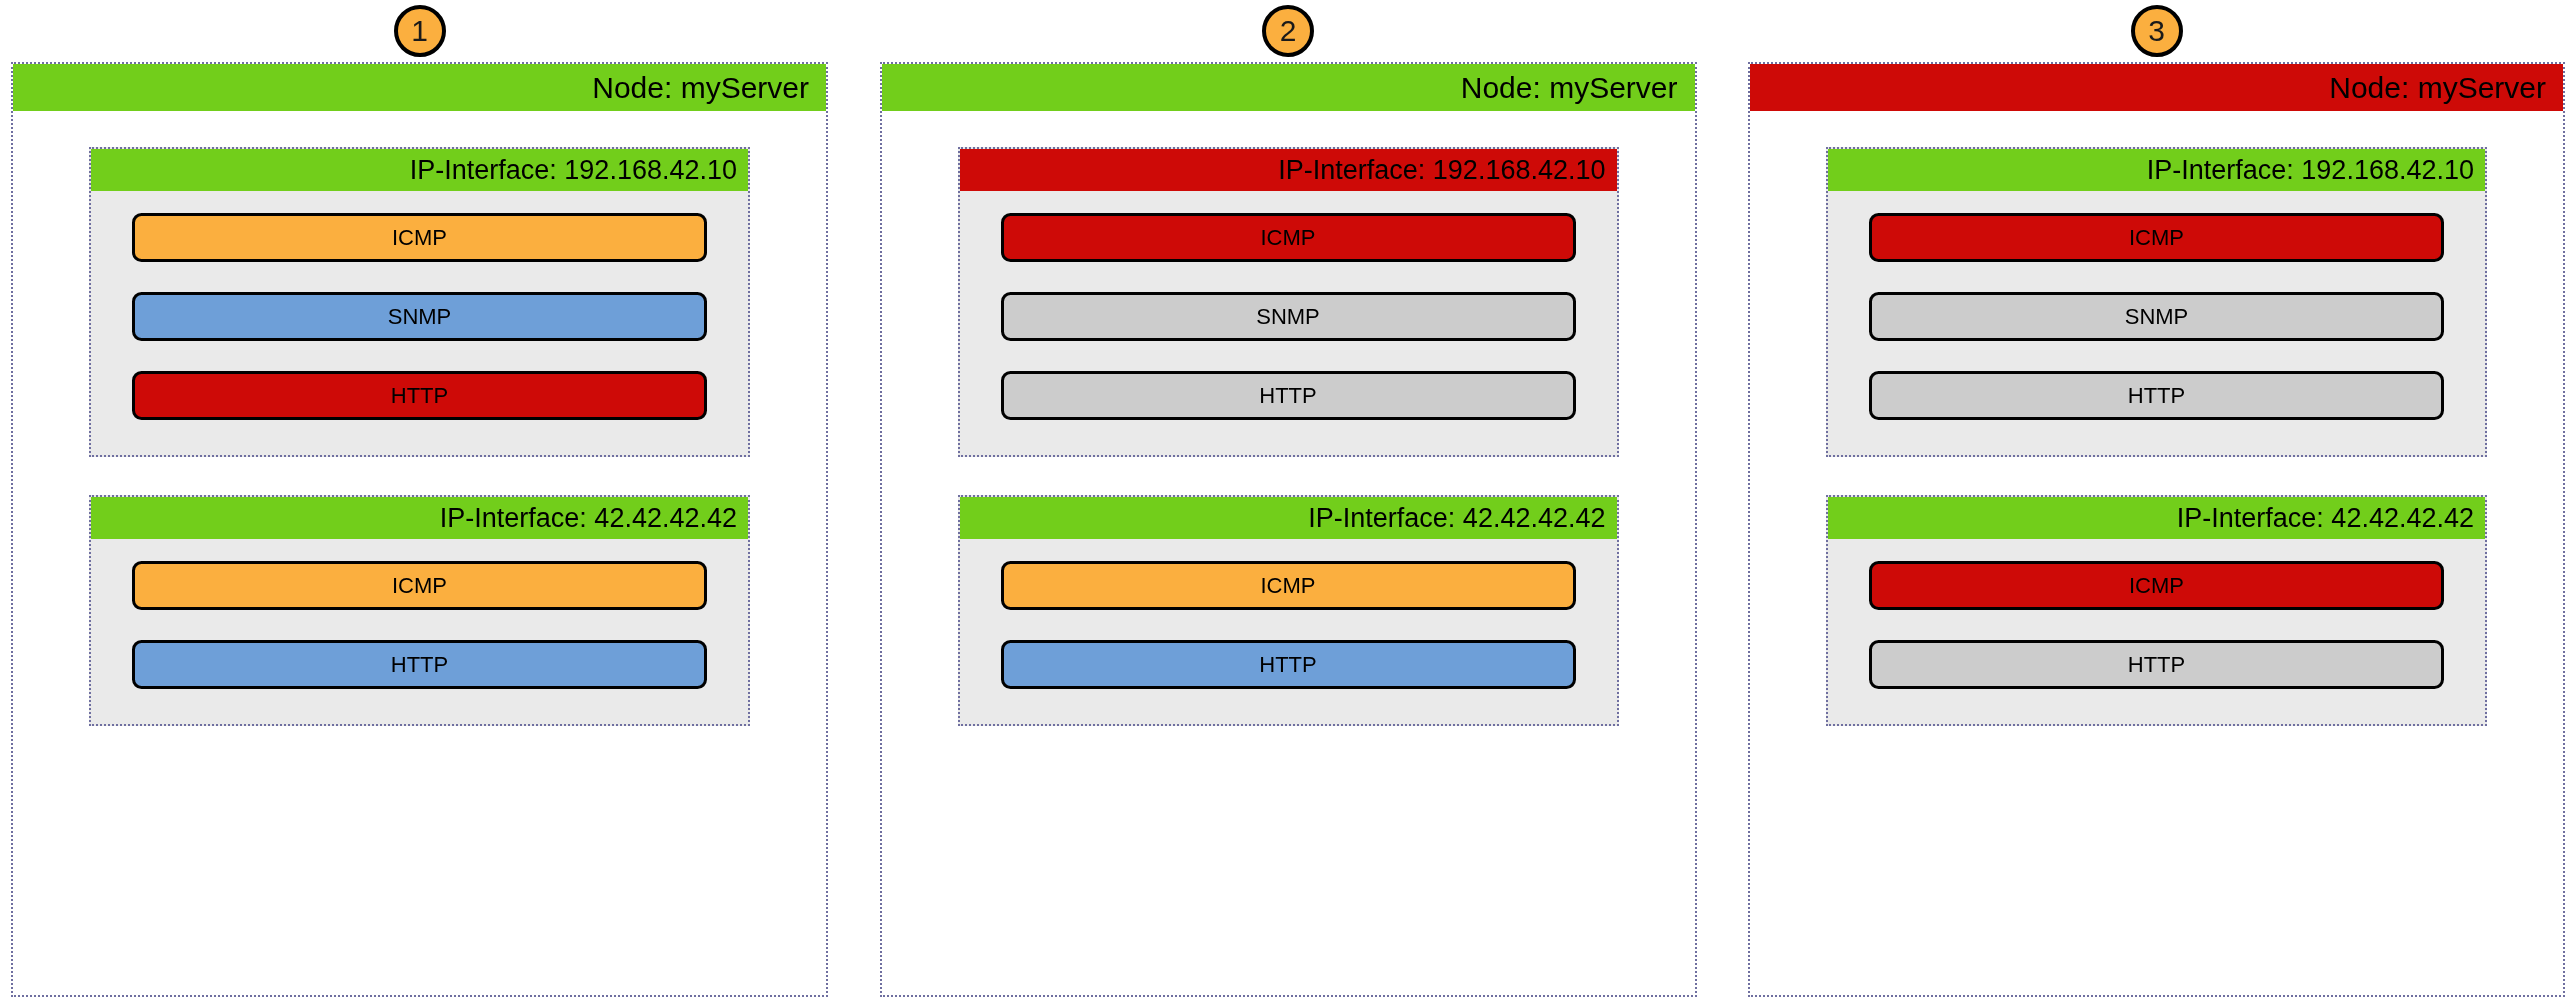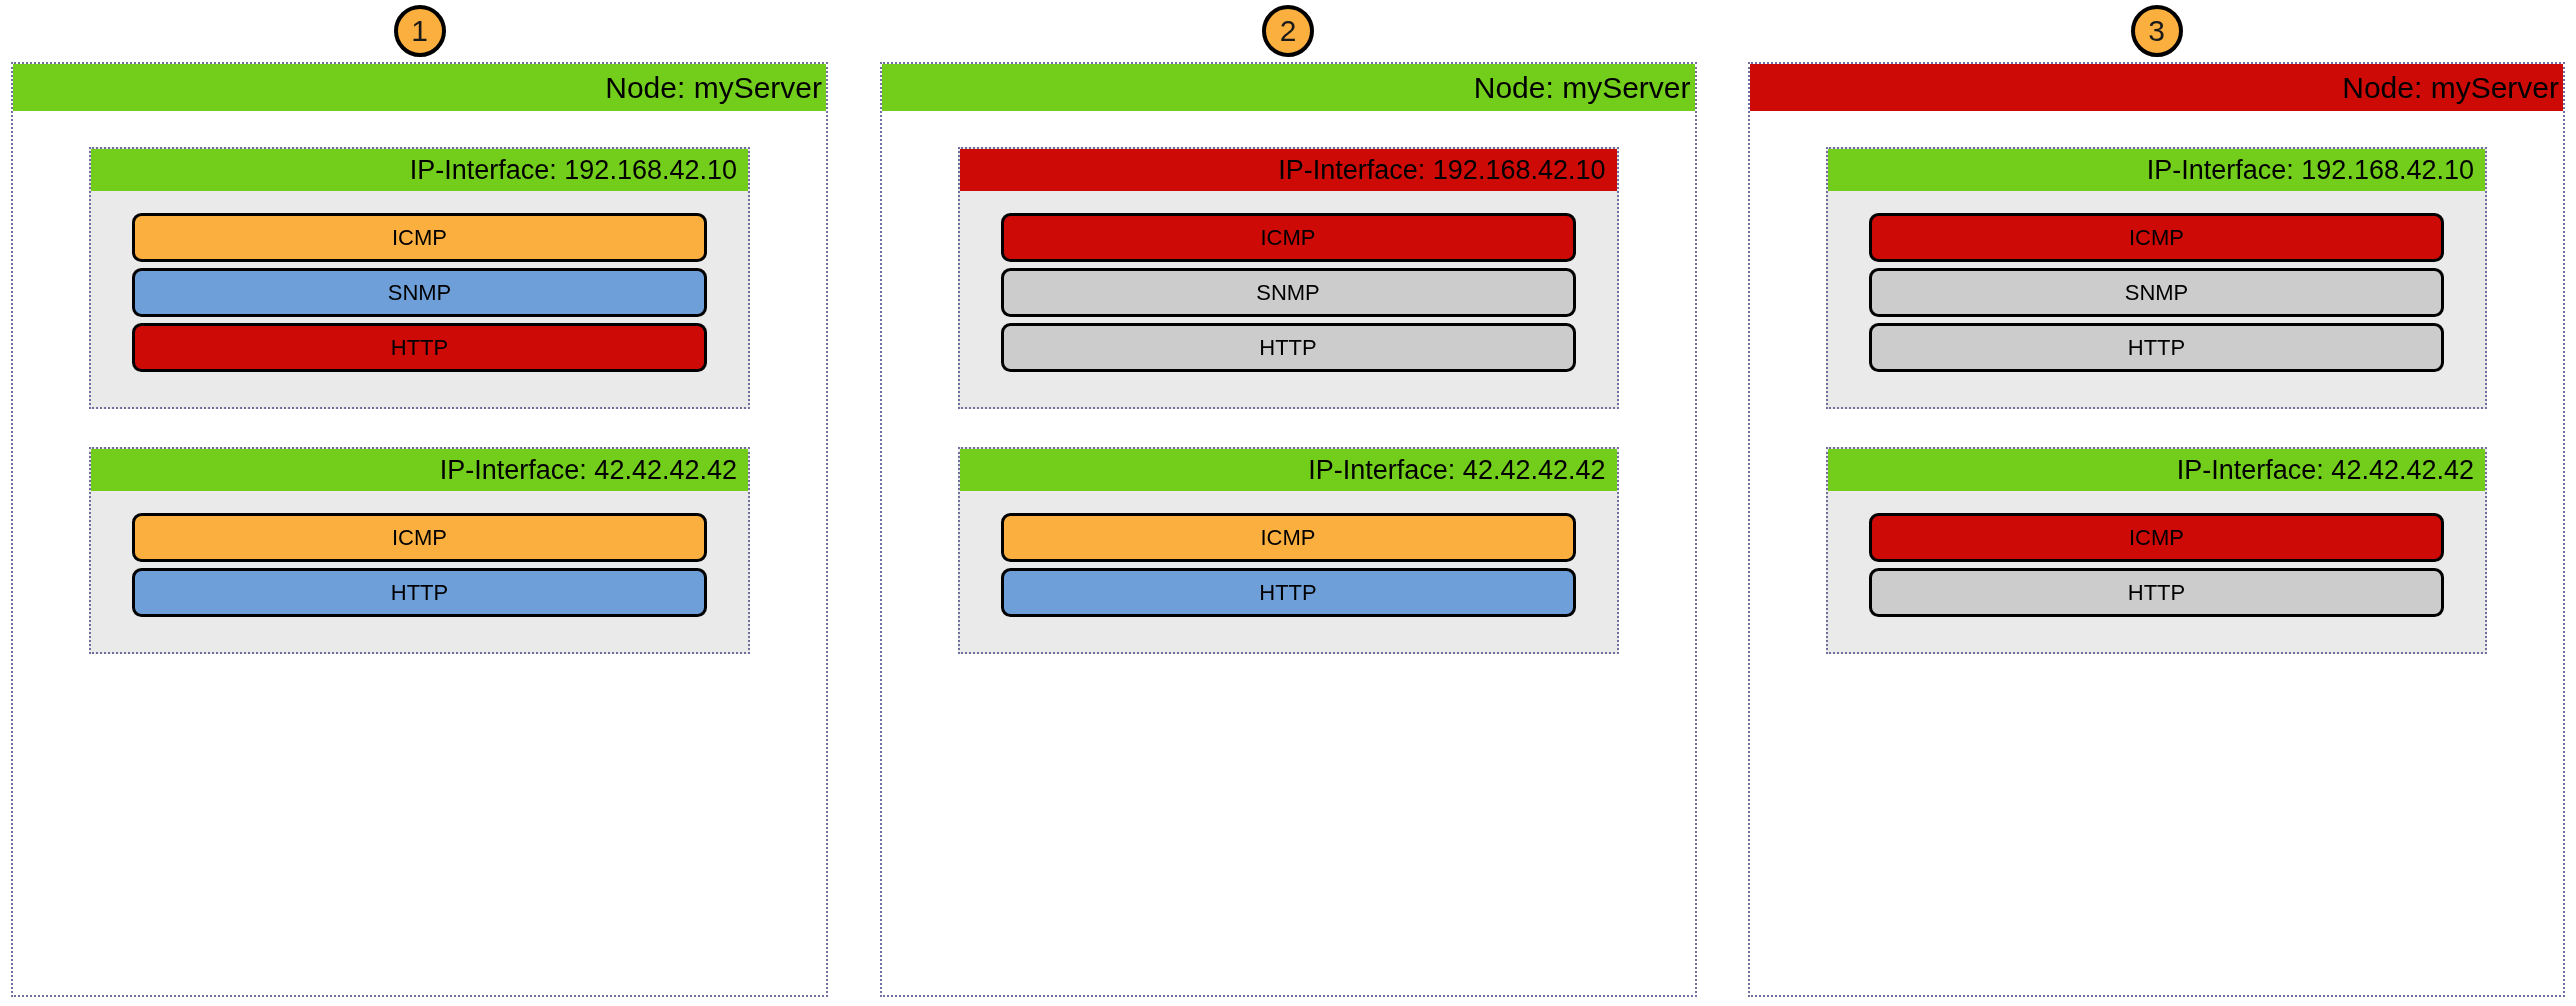--- a/index.html
+++ b/index.html
@@ -65,21 +65,21 @@
     box-sizing: border-box;
     height: 935px;
     background: transparent;
   }
 
   .node-header {
     height: 47px;
     display: flex;
     align-items: center;
     justify-content: flex-end;
-    padding-right: 4px;
+    padding-right: 17px;
     box-sizing: border-box;
     font-size: 30px;
     color: #000000;
     white-space: nowrap;
   }
   .node-header.state-up   { background: #72CE1B; }
   .node-header.state-down { background: #CE0A07; }
 
   .node-body {
     padding: 36px 0 0 0;
@@ -103,21 +103,21 @@
     color: #000000;
     white-space: nowrap;
   }
   .iface-header.state-up   { background: #72CE1B; }
   .iface-header.state-down { background: #CE0A07; }
 
   .svc-list {
     padding: 22px 41px 35px 41px;
     display: flex;
     flex-direction: column;
-    gap: 6px;
+    gap: 30px;
   }
 
   .svc {
     height: 49px;
     border: 3.2px solid #000000;
     border-radius: 9.5px;
     box-sizing: border-box;
     display: flex;
     align-items: center;
     justify-content: center;

